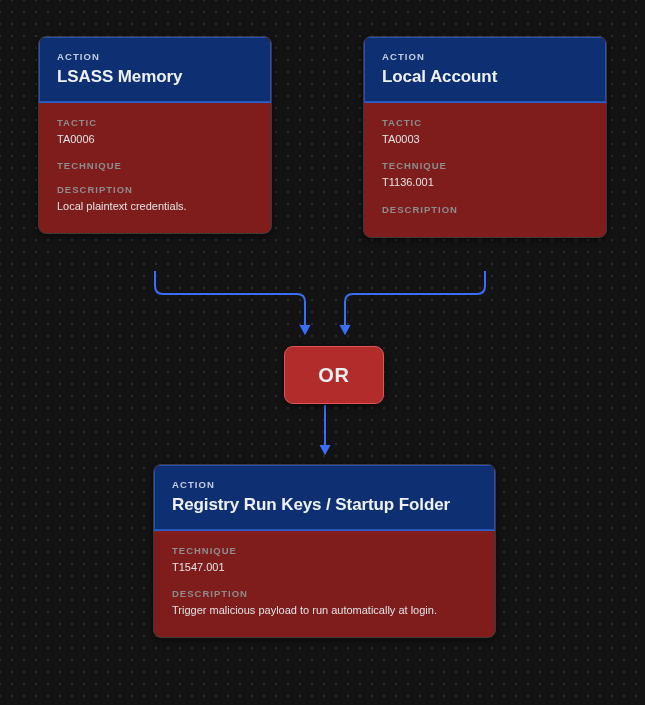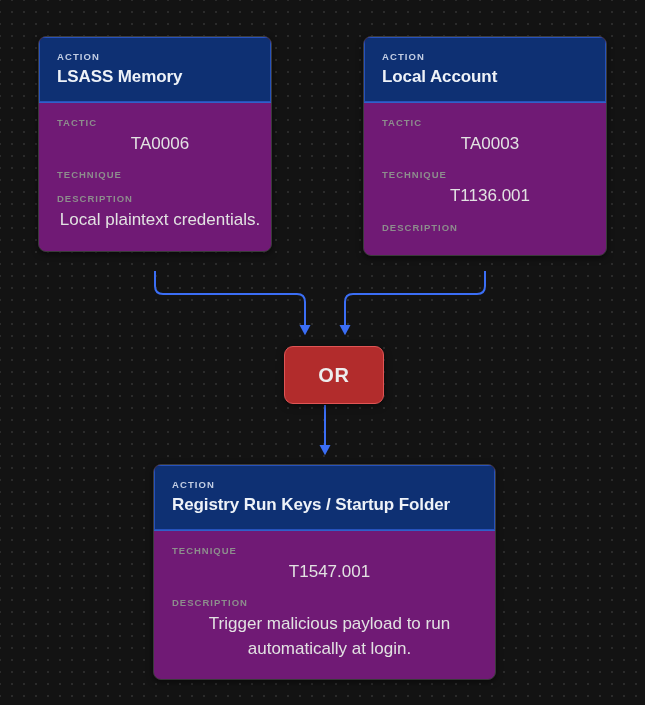--- a/index.html
+++ b/index.html
@@ -31,21 +31,21 @@
     left: 0; top: 0;
     width: 645px; height: 705px;
     pointer-events: none;
   }
 
   
   .node {
     position: absolute;
     border-radius: 8px;
     overflow: hidden;
-    background: #701a75;
+    background: #7f1d1d;
     border: 1px solid #3a3a3a;
     box-shadow: 0 2px 6px rgba(0,0,0,0.55);
   }
 
   .node-header {
     background: #0e3073;
     border-bottom: 1px solid #2f62c8;
     padding: 14px 18px 15px 18px;
     box-shadow: inset 0 0 0 1px rgba(59,110,245,0.55);
   }
@@ -80,25 +80,24 @@
     font-size: 9.5px;
     font-weight: bold;
     letter-spacing: 1.0px;
     color: #8d8d8d;
     text-transform: uppercase;
     display: block;
     margin-bottom: 4px;
   }
 
   .field .fvalue {
-    font-size: 17px;
+    font-size: 11px;
     color: #e2e2e2;
     line-height: 1.45;
     display: block;
-    text-align: center;
   }
 
   
   .logic-node {
     position: absolute;
     display: flex;
     align-items: center;
     justify-content: center;
     background: #b22c2c;
     border: 1.5px solid #e05555;

